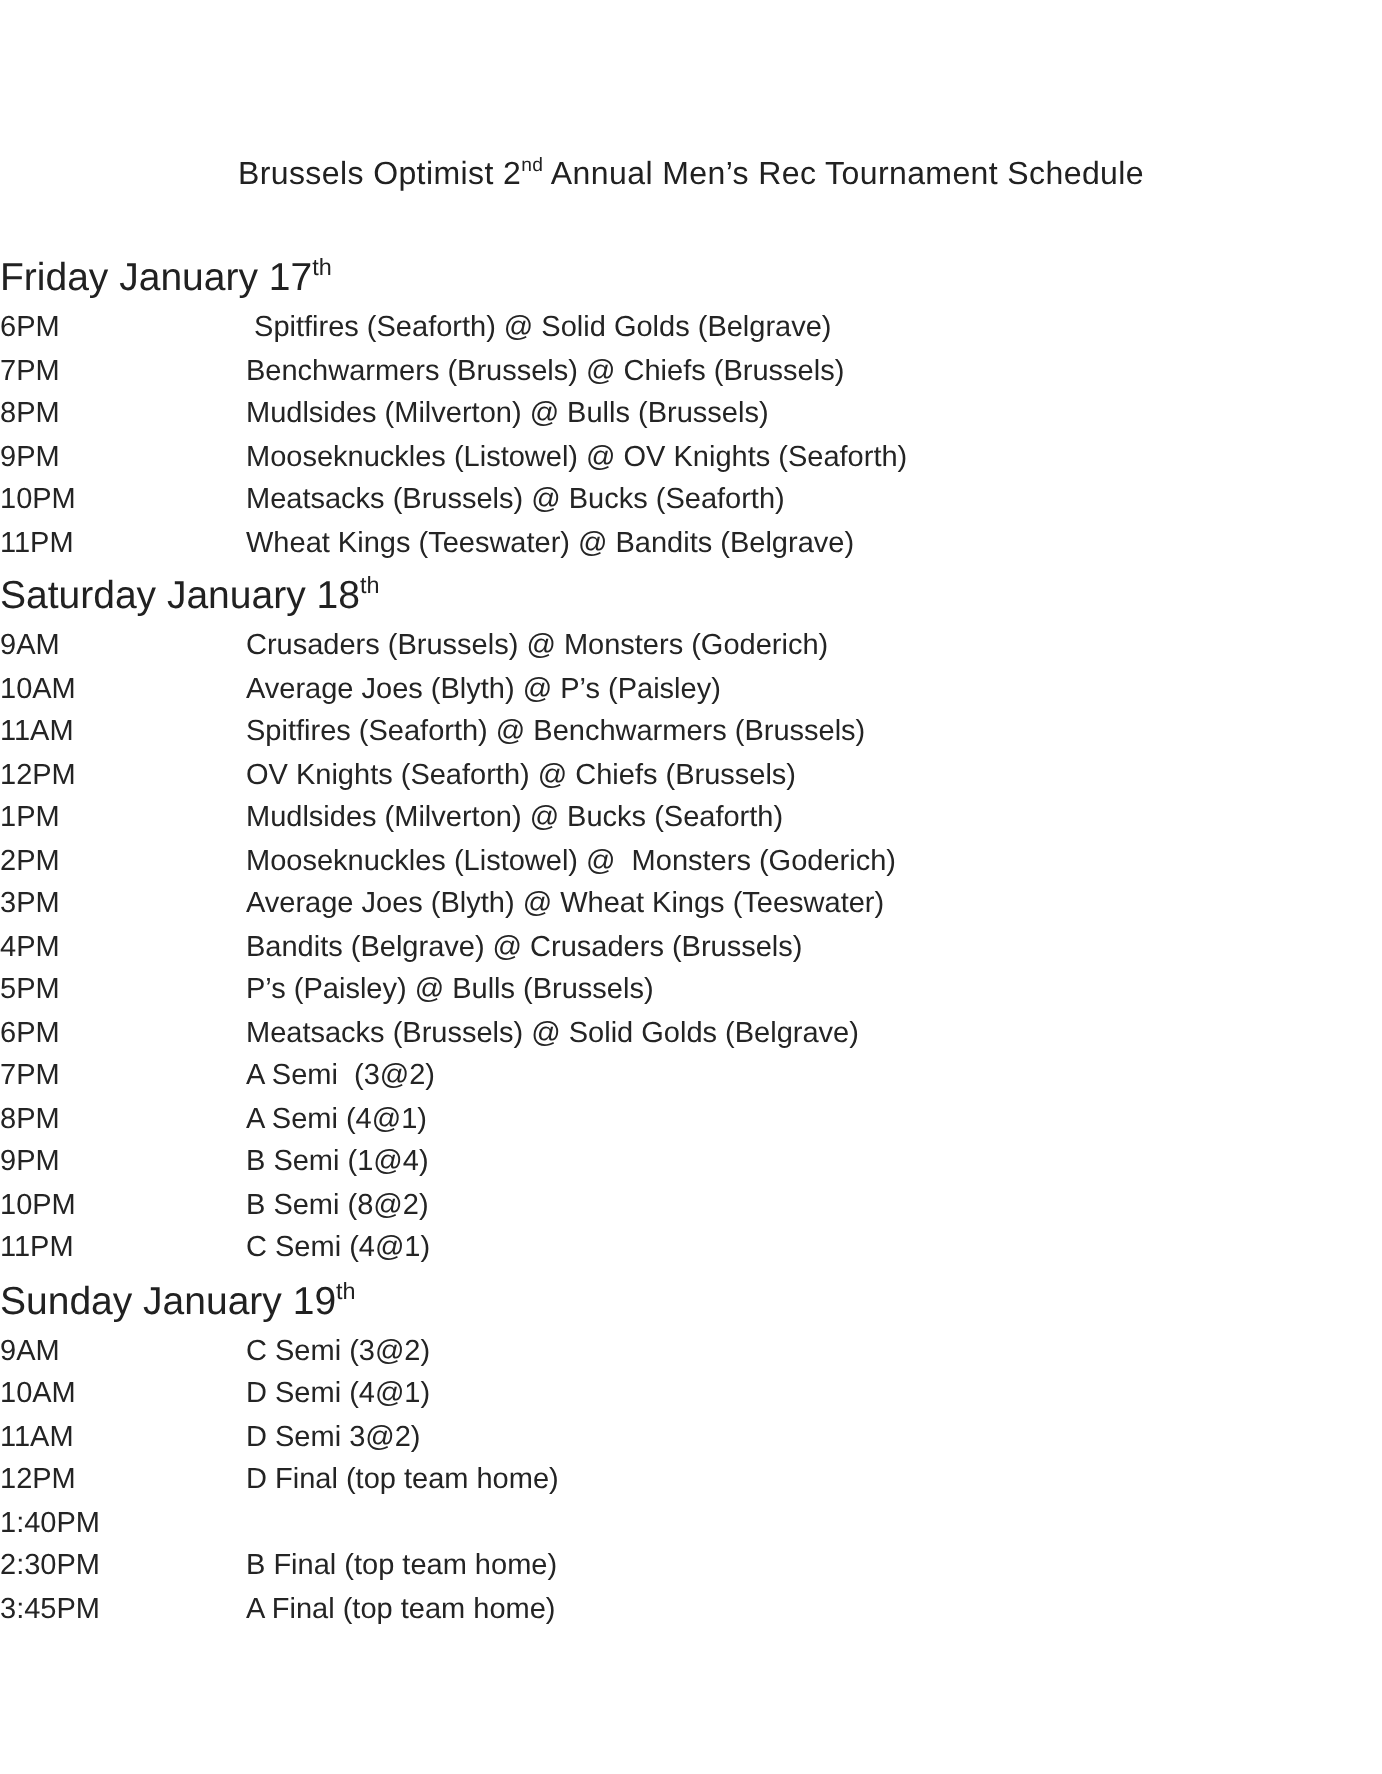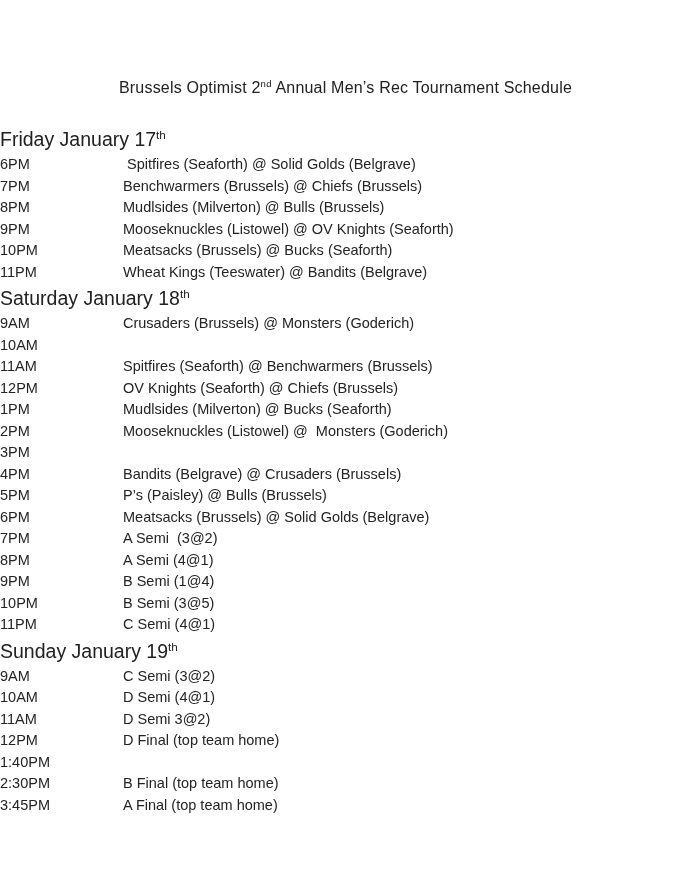--- a/index.html
+++ b/index.html
@@ -104,20 +104,21 @@
   <section class="day-section">
     <h2 class="day-heading"><span class="day-text">Saturday January 18</span><sup class="day-sup">th</sup></h2>
     <div class="rows">
   <div class="row">
     <span class="time">9AM</span>
     <span class="matchup">Crusaders (Brussels) @ Monsters (Goderich)</span>
   </div>
 
   <div class="row">
     <span class="time">10AM</span>
+    <span class="matchup">Average Joes (Blyth) @ P’s (Paisley)</span>
   </div>
 
   <div class="row">
     <span class="time">11AM</span>
     <span class="matchup">Spitfires (Seaforth) @ Benchwarmers (Brussels)</span>
   </div>
 
   <div class="row">
     <span class="time">12PM</span>
     <span class="matchup">OV Knights (Seaforth) @ Chiefs (Brussels)</span>
@@ -128,20 +129,21 @@
     <span class="matchup">Mudlsides (Milverton) @ Bucks (Seaforth)</span>
   </div>
 
   <div class="row">
     <span class="time">2PM</span>
     <span class="matchup">Mooseknuckles (Listowel) @  Monsters (Goderich)</span>
   </div>
 
   <div class="row">
     <span class="time">3PM</span>
+    <span class="matchup">Average Joes (Blyth) @ Wheat Kings (Teeswater)</span>
   </div>
 
   <div class="row">
     <span class="time">4PM</span>
     <span class="matchup">Bandits (Belgrave) @ Crusaders (Brussels)</span>
   </div>
 
   <div class="row">
     <span class="time">5PM</span>
     <span class="matchup">P’s (Paisley) @ Bulls (Brussels)</span>
@@ -162,21 +164,21 @@
     <span class="matchup">A Semi (4@1)</span>
   </div>
 
   <div class="row">
     <span class="time">9PM</span>
     <span class="matchup">B Semi (1@4)</span>
   </div>
 
   <div class="row">
     <span class="time">10PM</span>
-    <span class="matchup">B Semi (3@5)</span>
+    <span class="matchup">B Semi (8@2)</span>
   </div>
 
   <div class="row">
     <span class="time">11PM</span>
     <span class="matchup">C Semi (4@1)</span>
   </div>
 </div>
   </section>
 
   <section class="day-section">

